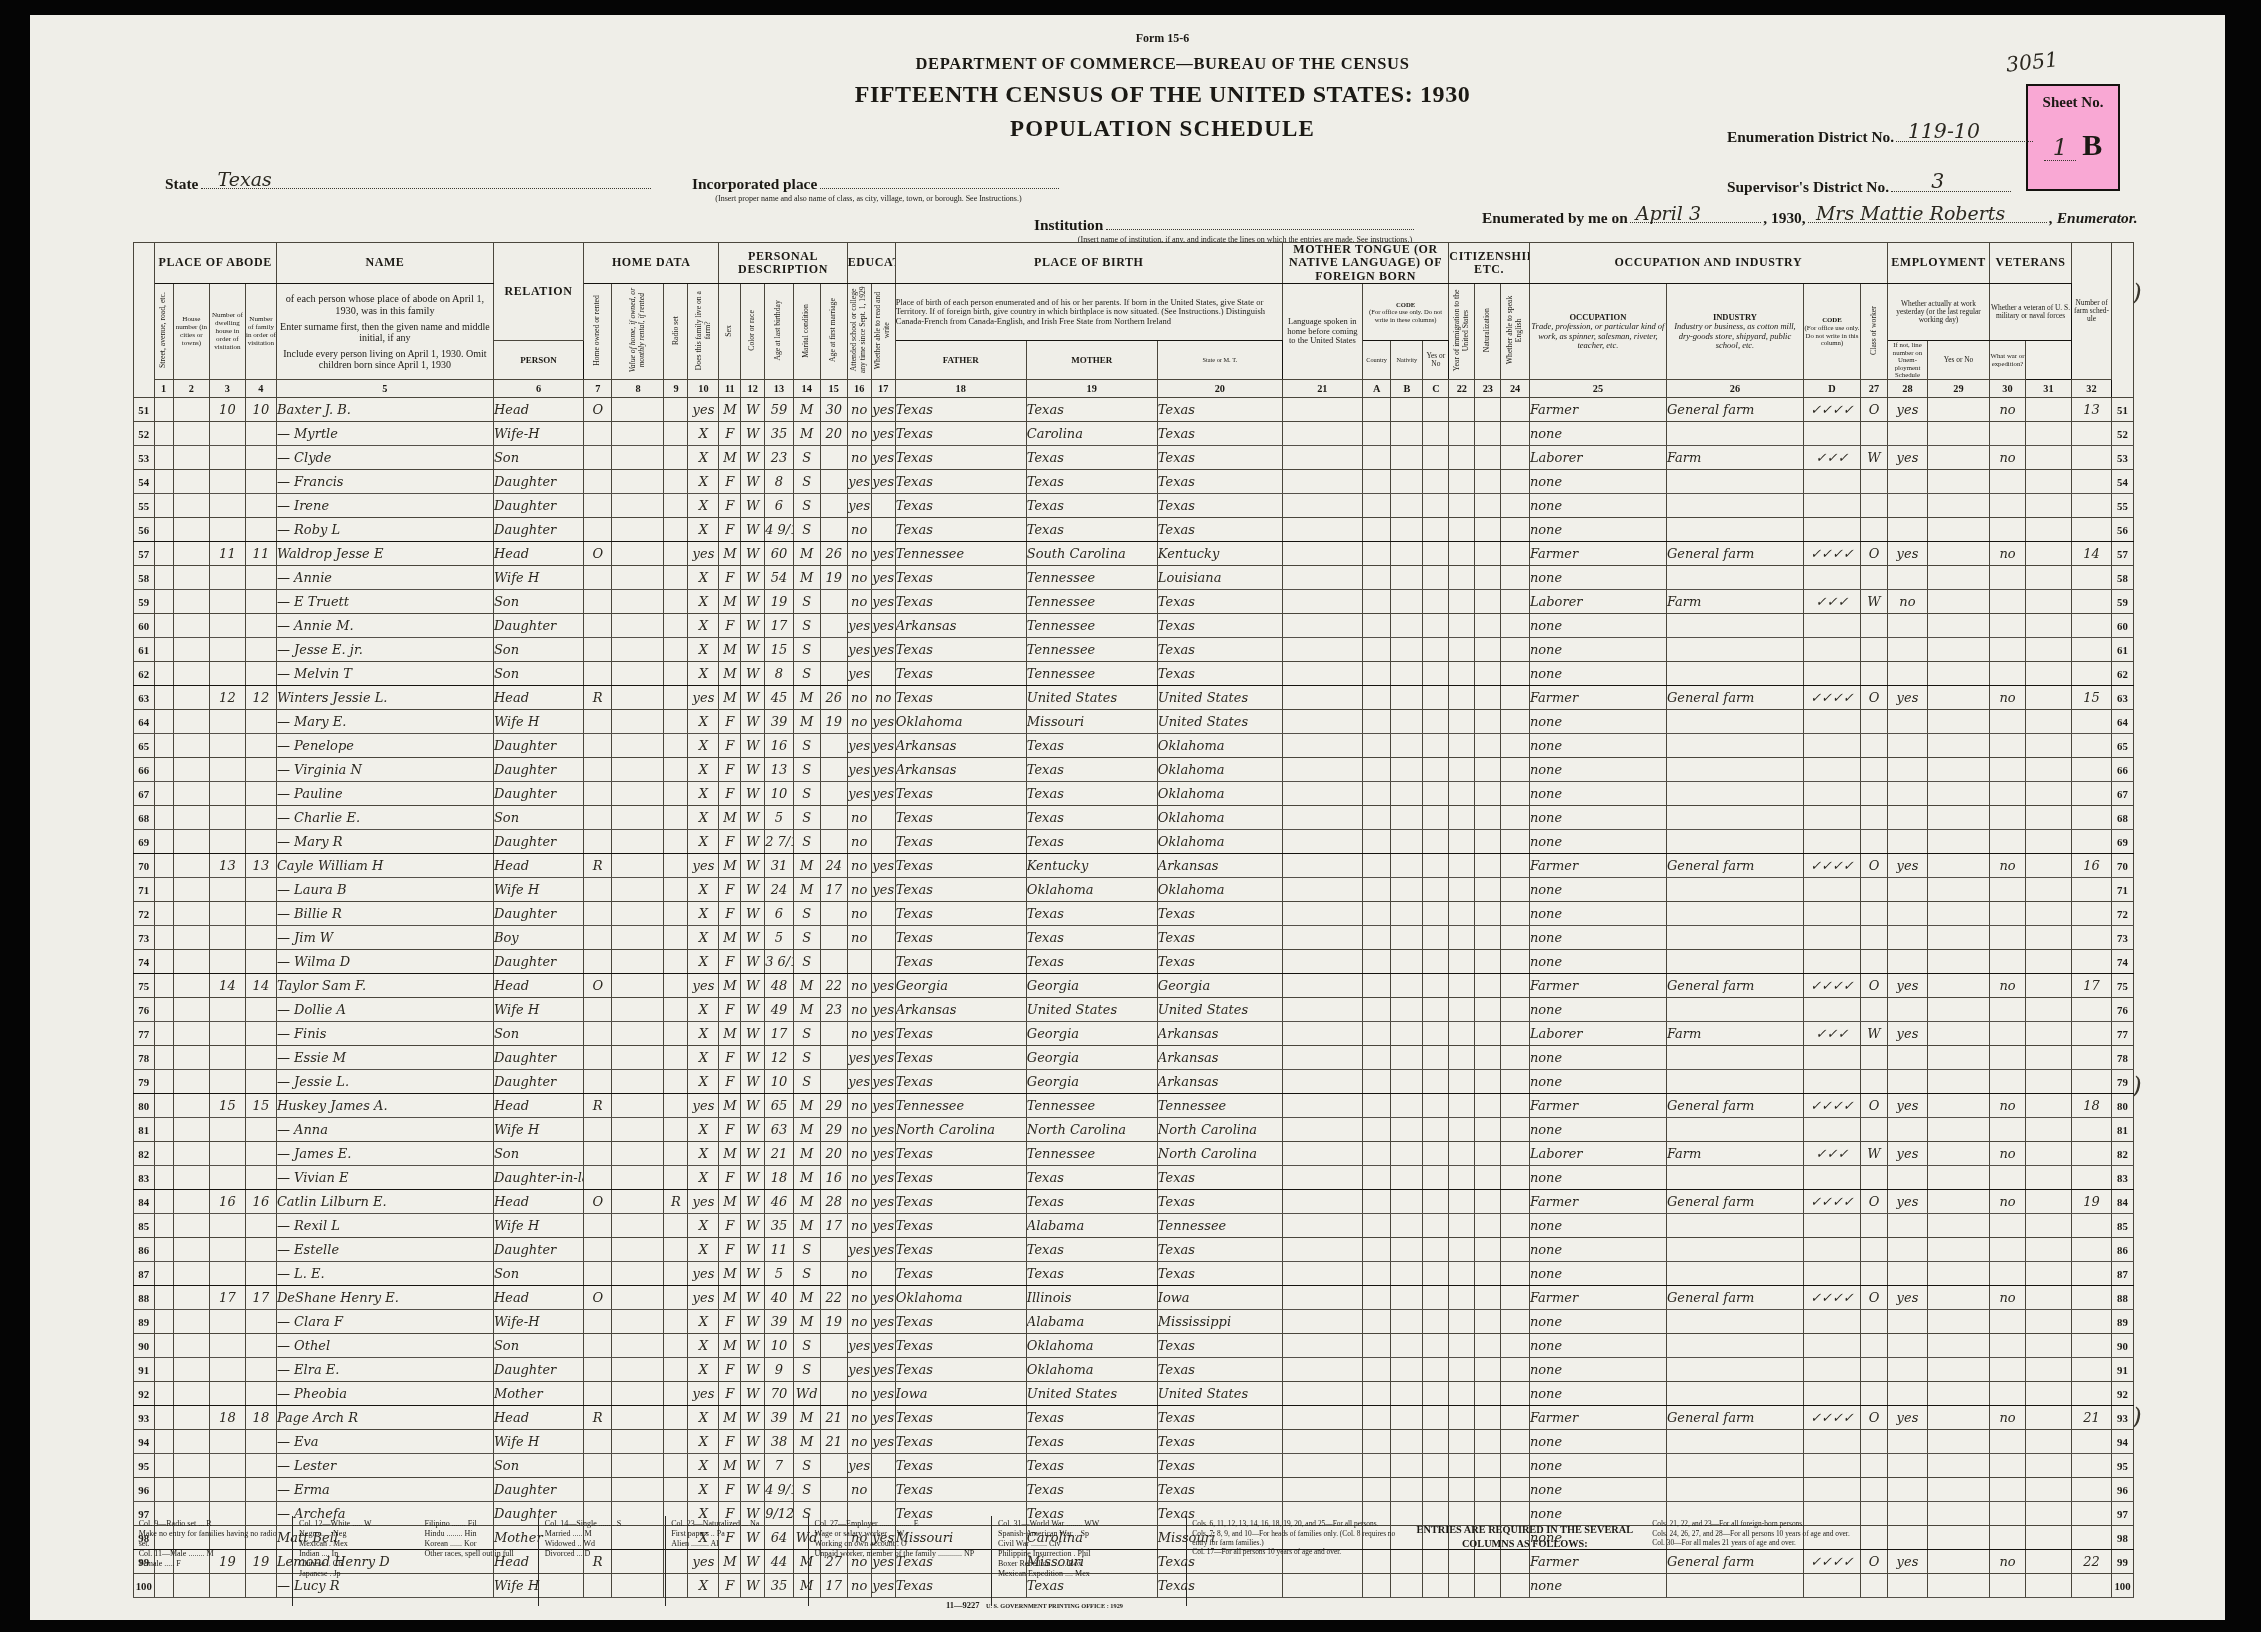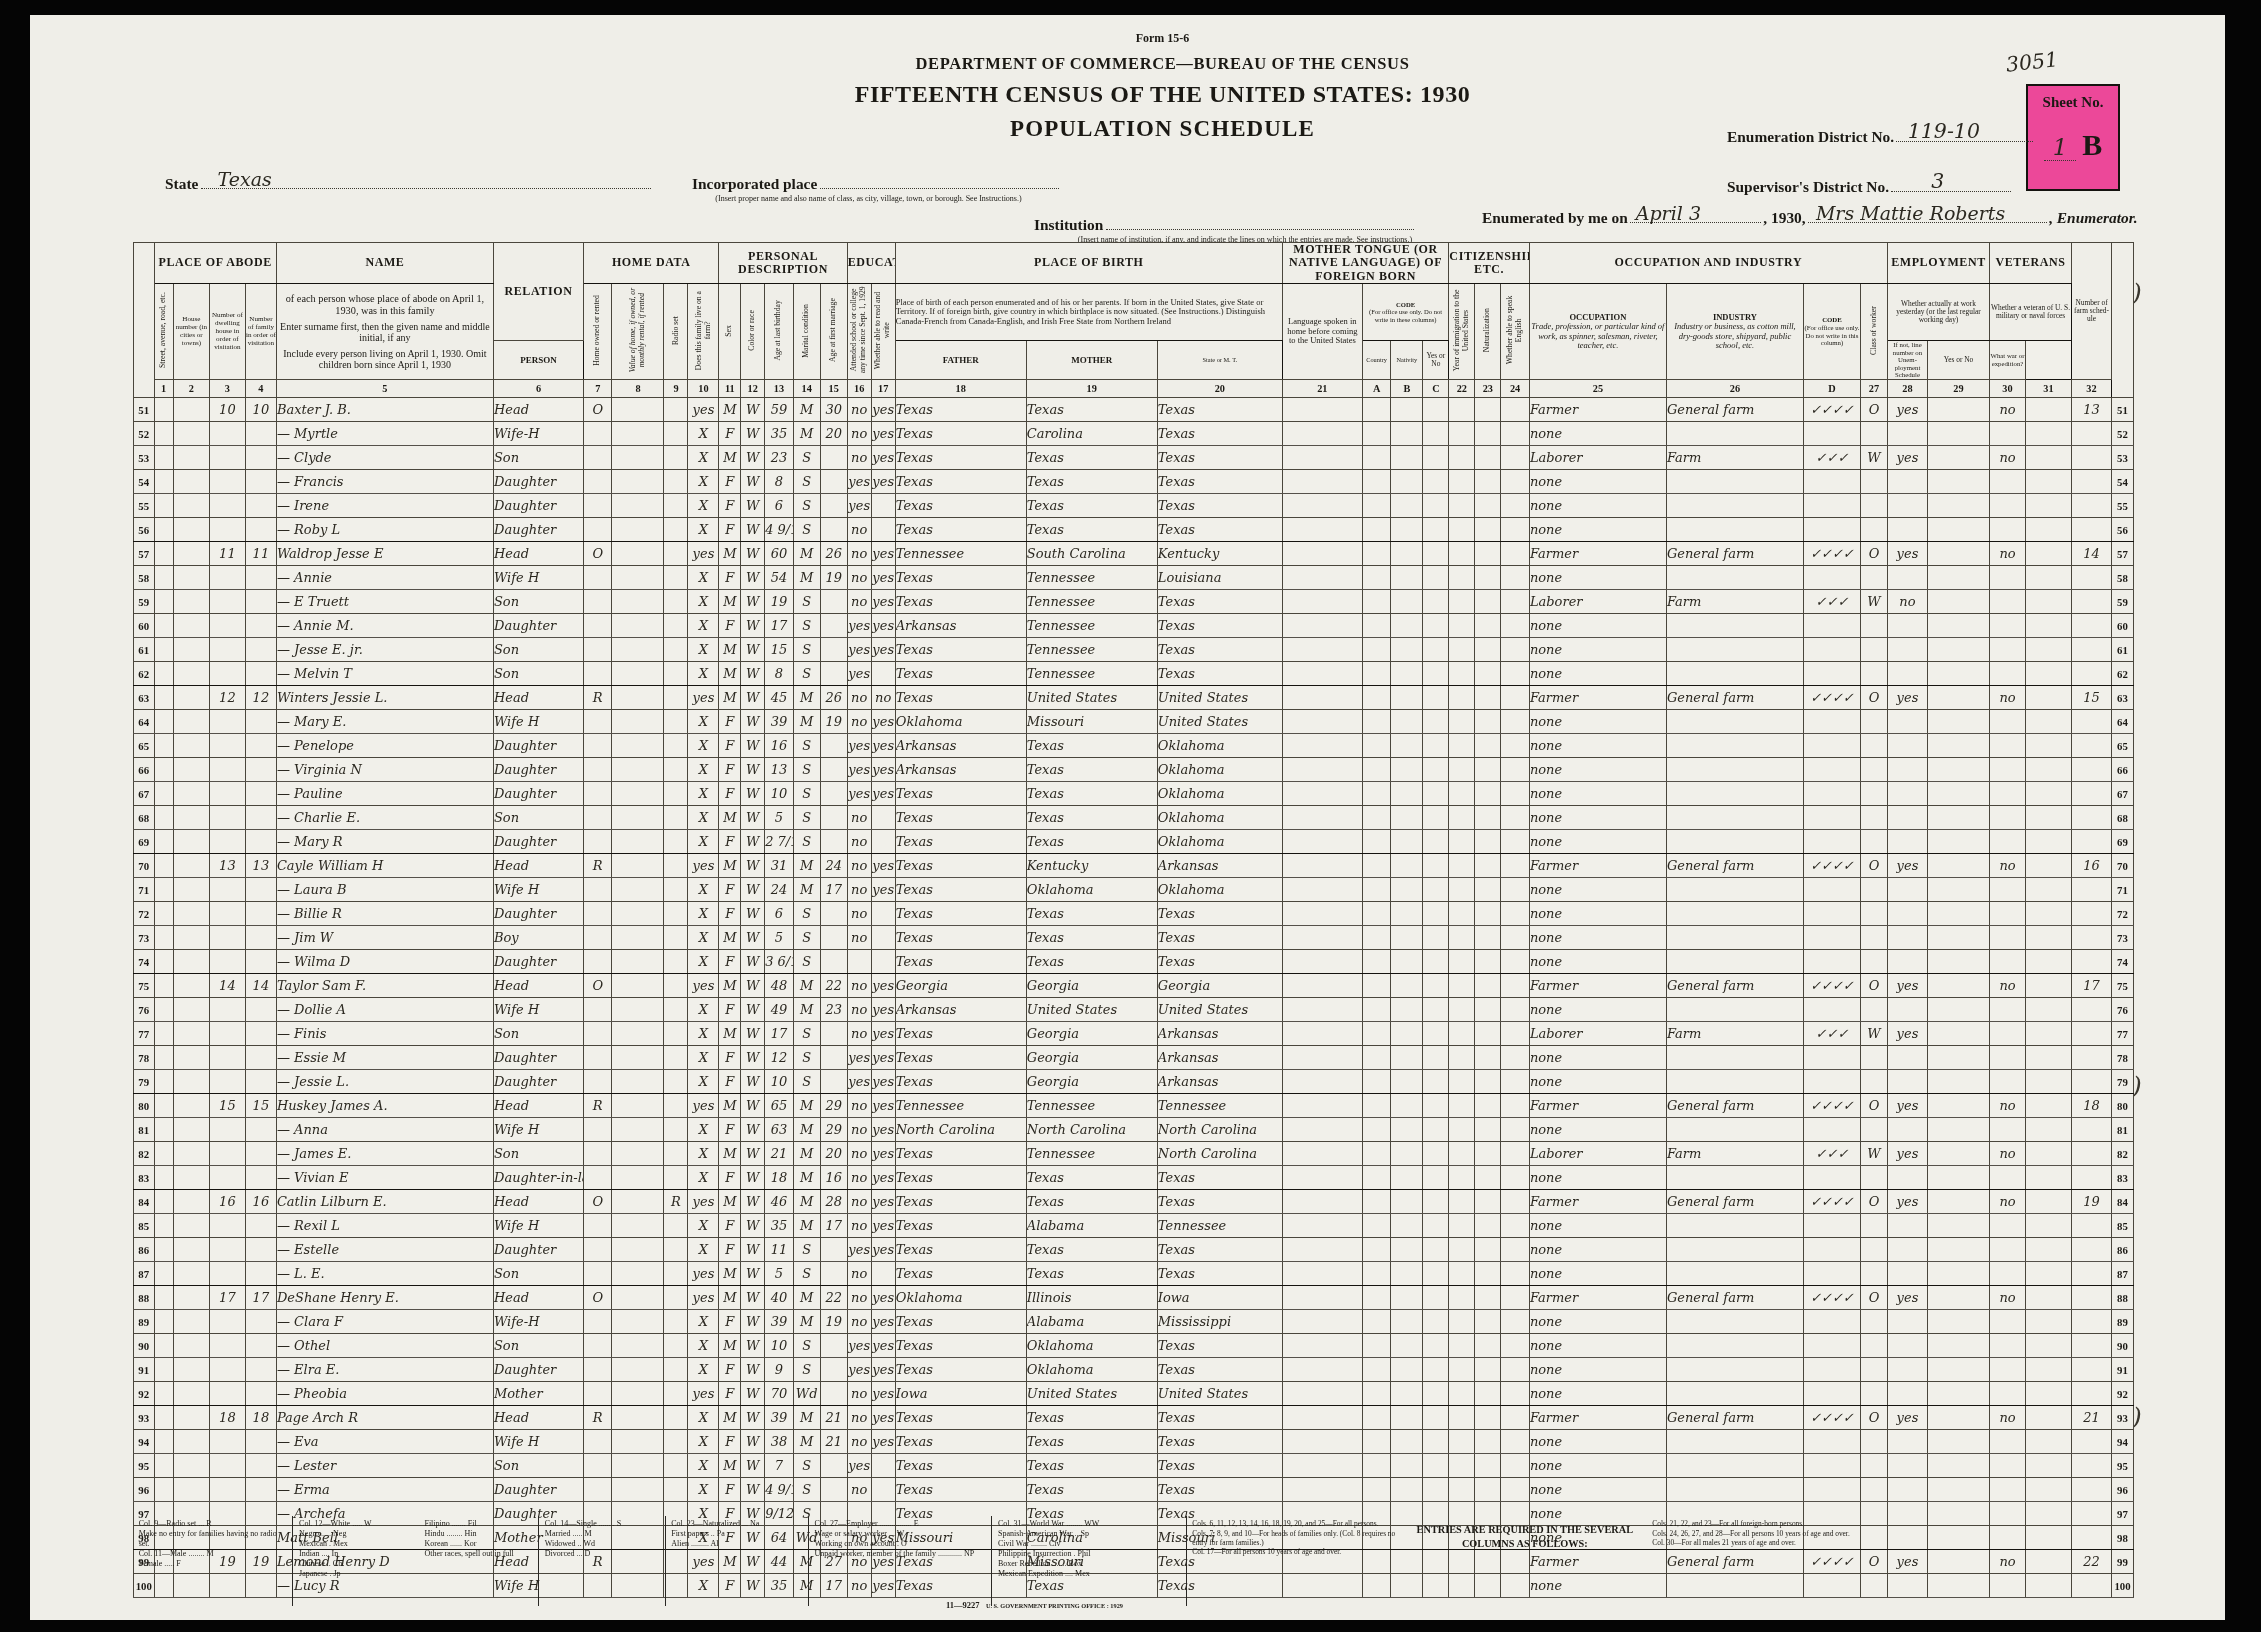--- a/index.html
+++ b/index.html
@@ -11,21 +11,21 @@
   .fld{position:absolute;white-space:nowrap;}
   .fld .lab{font-weight:bold;font-size:15.4px;}
   .fill{display:inline-block;border-bottom:1.7px dotted #3a372f;position:relative;vertical-align:baseline;height:17px;}
   .fill .hw{position:absolute;left:17px;bottom:-2.3px;font-size:19px;white-space:nowrap;}
   .subnote{font-size:8px;text-align:center;margin-top:1.1px;white-space:normal;}
   .titleblock{position:absolute;left:832px;top:31px;width:661px;text-align:center;}
   .t-form{font-size:12px;font-weight:bold;}
   .t-dept{font-size:16.5px;font-weight:bold;letter-spacing:0.6px;margin-top:8px;}
   .t-main{font-size:24px;font-weight:bold;margin-top:6.8px;letter-spacing:0.6px;font-family:Liberation Serif, serif;}
   .t-sub{font-size:23px;font-weight:bold;margin-top:8px;letter-spacing:1.1px;}
-  .sheetbox{position:absolute;left:2026px;top:84px;width:90px;height:103px;border:2.8px solid #15130f;background:#ec4899;text-align:center;}
+  .sheetbox{position:absolute;left:2026px;top:84px;width:90px;height:103px;border:2.8px solid #15130f;background:#f9a8d4;text-align:center;}
   .sheetbox .sl{font-weight:bold;font-size:15px;margin-top:8px;}
   .sheetbox .sv{margin-top:17px;font-size:23px;}
   .sheetbox .sv .hw{font-size:23px;border-bottom:1.7px dotted #3a372f;padding:0 9px;}
   .sheetbox .sv b{font-size:30px;}
   .stamp{position:absolute;left:2006px;top:50px;font-size:20.5px;transform:rotate(-6deg);}
   .margin-mark{position:absolute;font-size:25px;color:#3a372f;}
   
   table.census{position:absolute;left:133px;top:242px;border-collapse:collapse;table-layout:fixed;
                width:2001px;background:#f1f0ea;}
   table.census th,table.census td{border:0.6px solid #4a463c;padding:0;overflow:hidden;}

